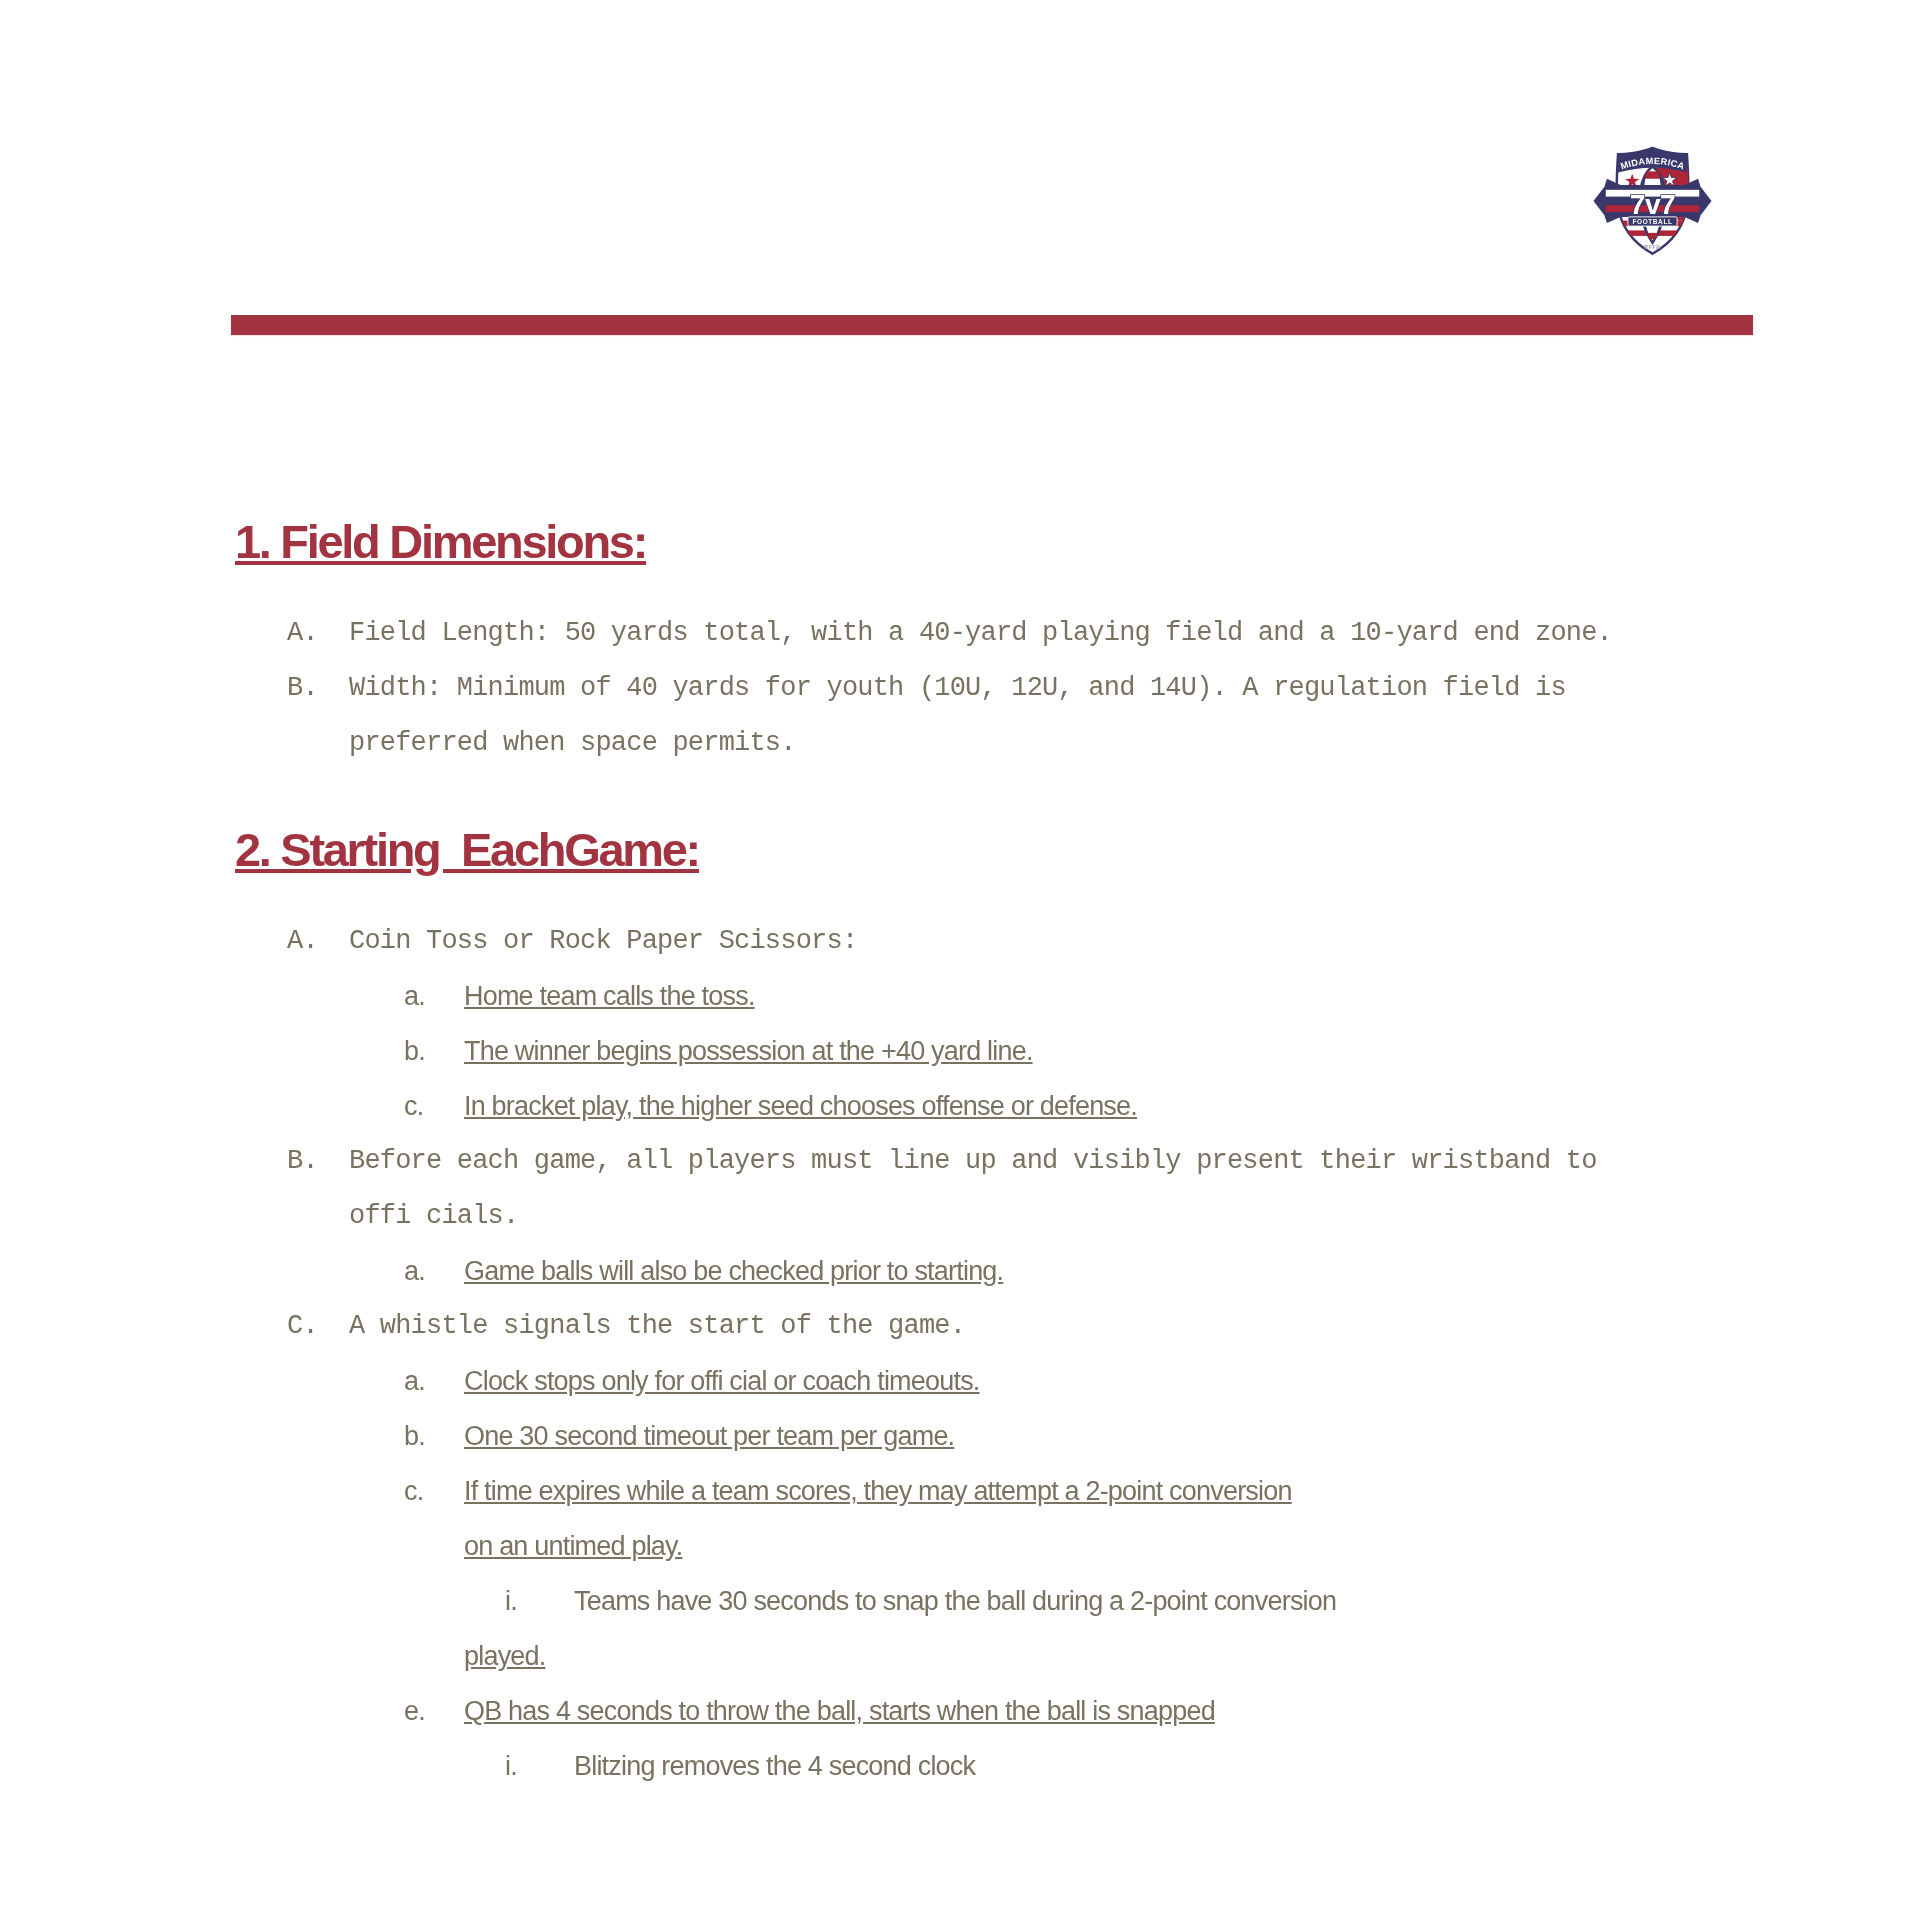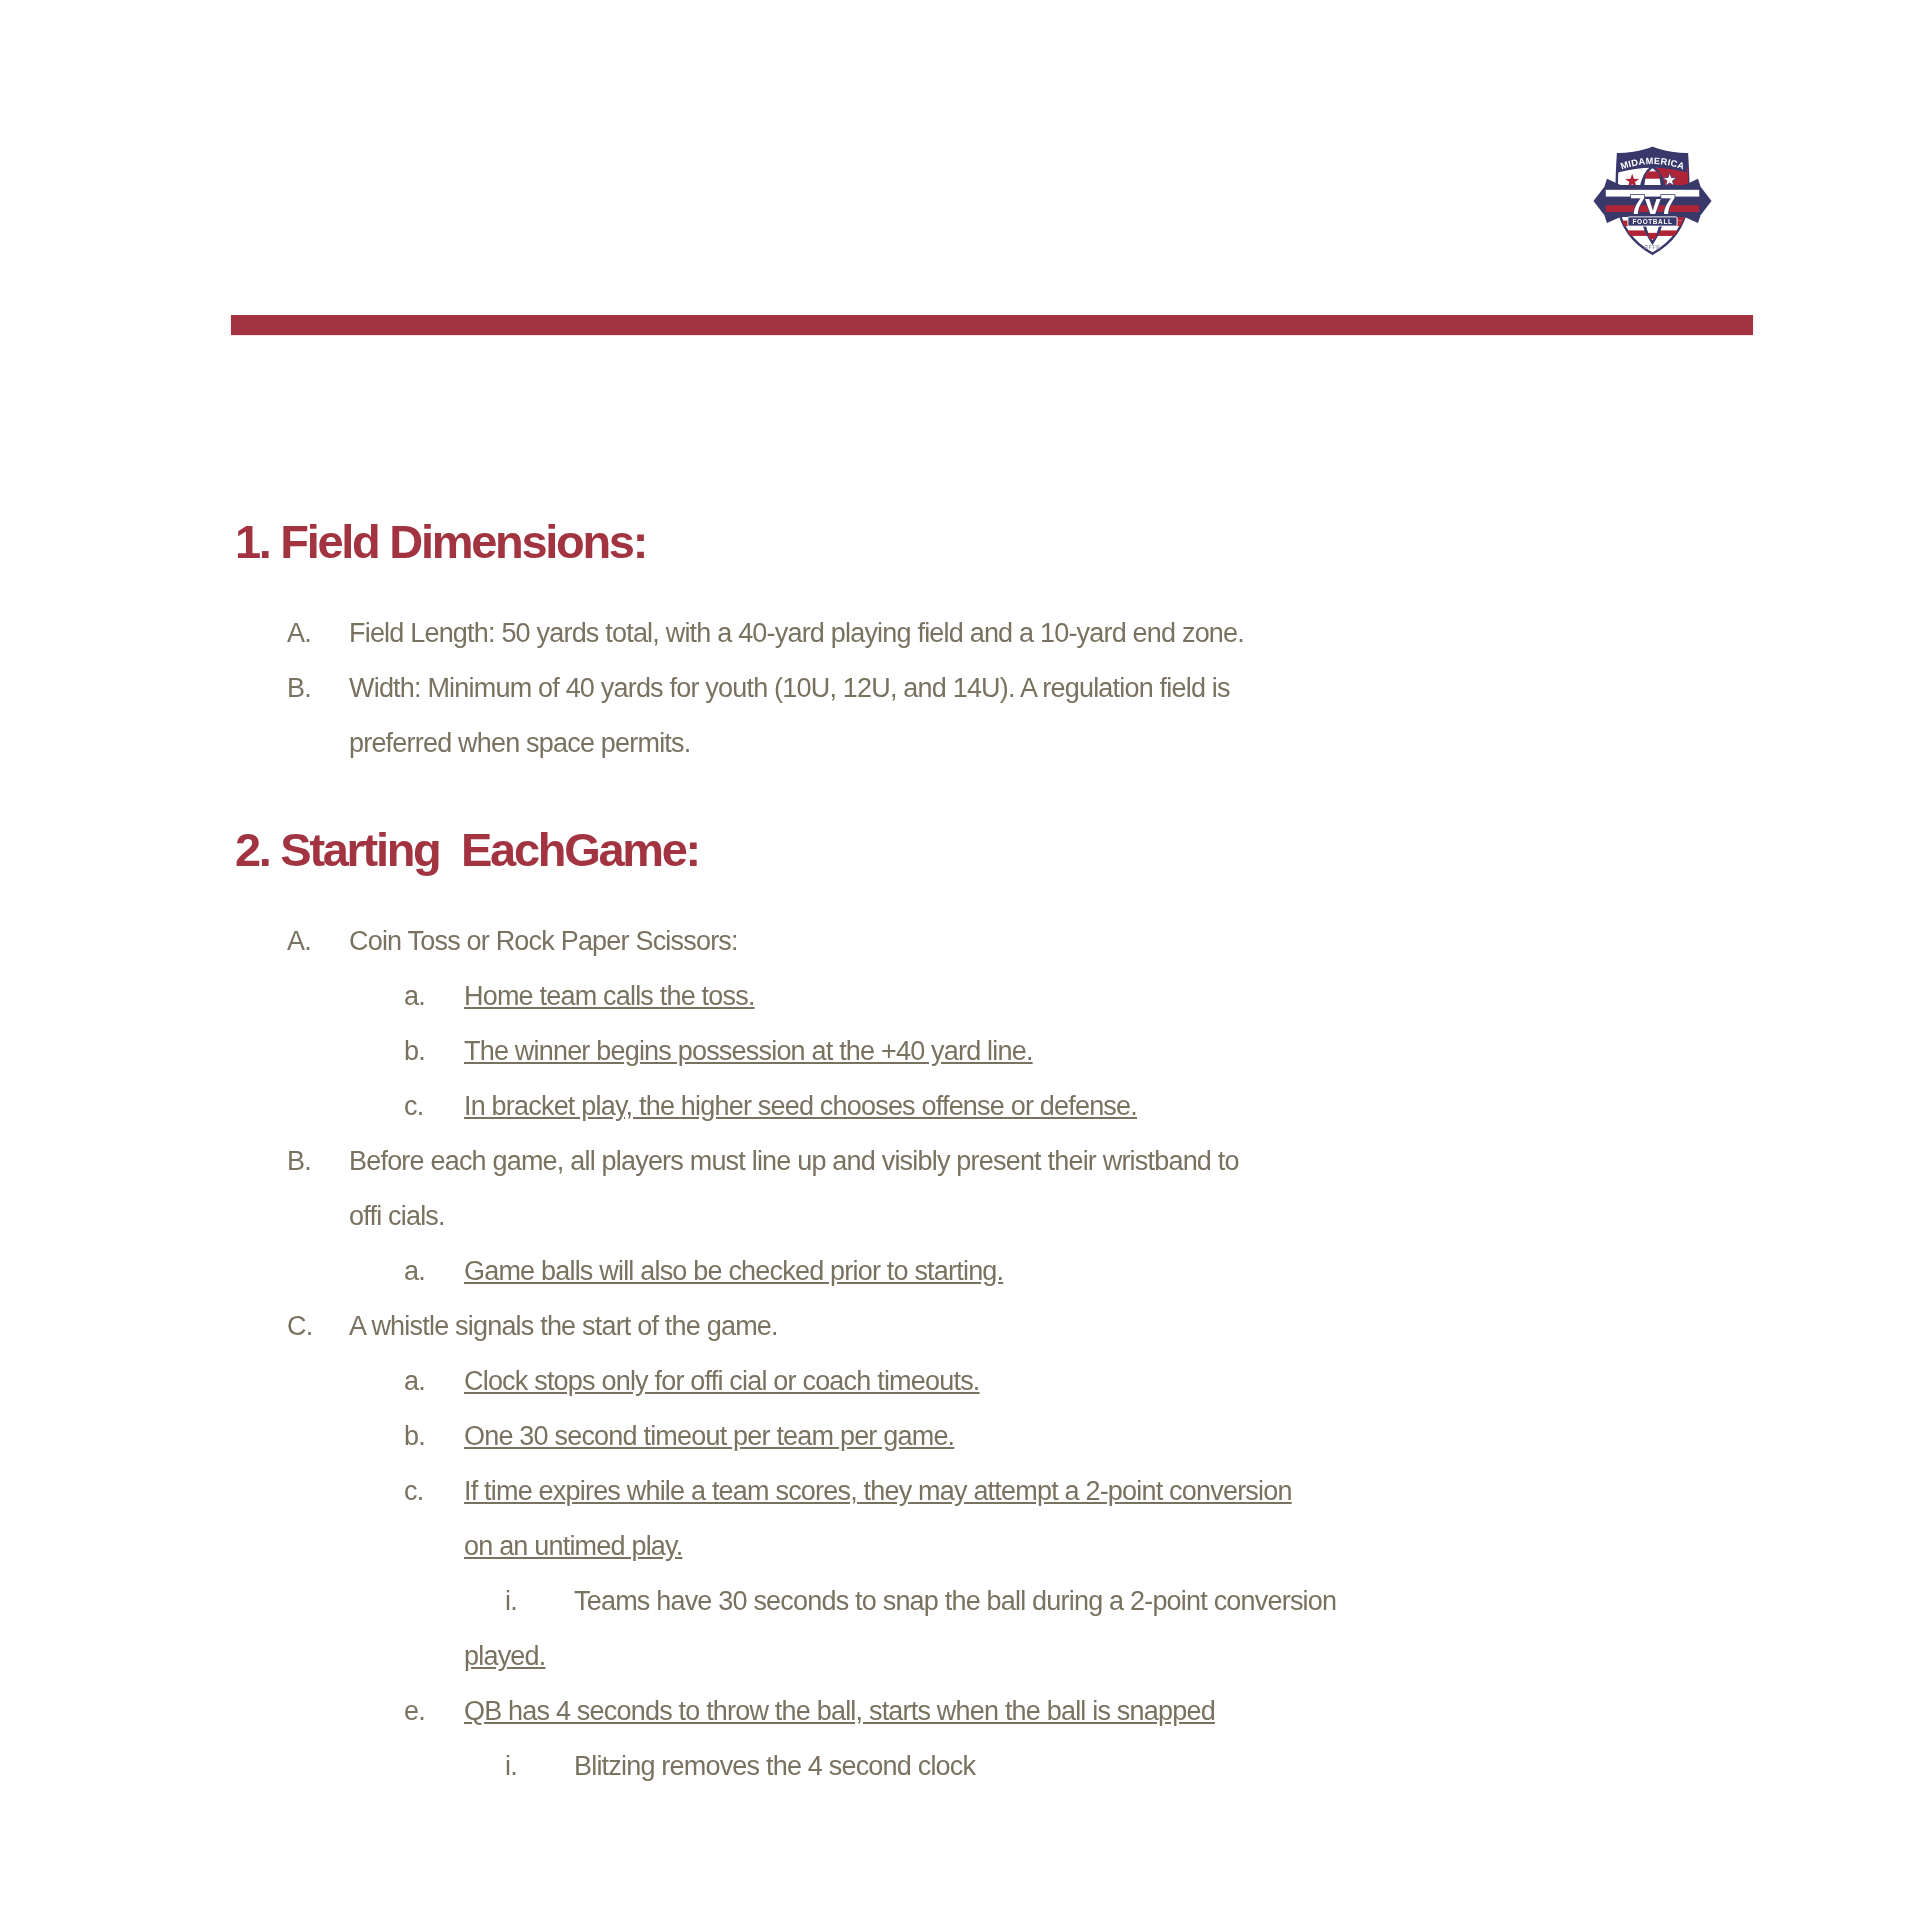--- a/index.html
+++ b/index.html
@@ -26,28 +26,29 @@
   }
   .content {
     position: absolute; left: 235px; top: 513px;
     width: 1464px;
   }
   .section-heading {
     font-size: 47px; line-height: 58px;
     font-weight: bold; letter-spacing: -2.3px;
     color: #a23340; margin: 0 0 35px 0;
     white-space: pre-wrap;
+    text-decoration: underline;
   }
   .section-items + .section-heading { margin-top: 50px; }
   .line {
     font-size: 27px; line-height: 55px;
     letter-spacing: -0.8px; color: #7a7260;
     white-space: pre-wrap;
   }
-  .lvl1 { padding-left: 114px; }
+  .lvl1 { padding-left: 114px; font-family: Liberation Mono, monospace; }
   .lvl2 { padding-left: 229px; text-decoration: underline; }
   .lvl3 { padding-left: 339px; }
   .marker { display: inline-block; }
   .lvl1 .marker { width: 62px; margin-left: -62px; }
   .lvl2 .marker { width: 60px; margin-left: -60px; }
   .lvl3 .marker { width: 69px; margin-left: -69px; }
 </style>
 </head>
 <body>
 

